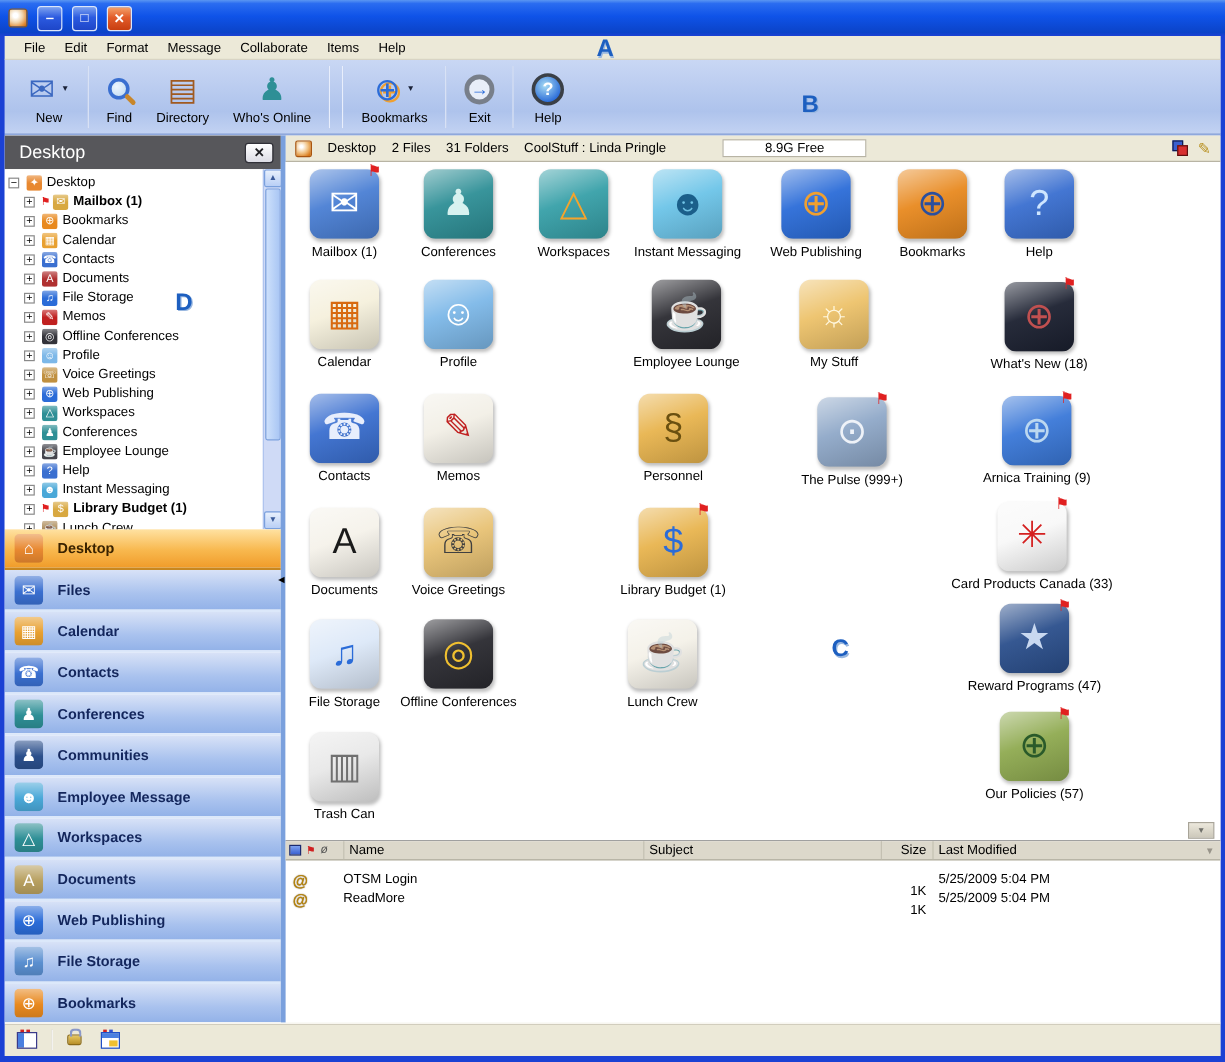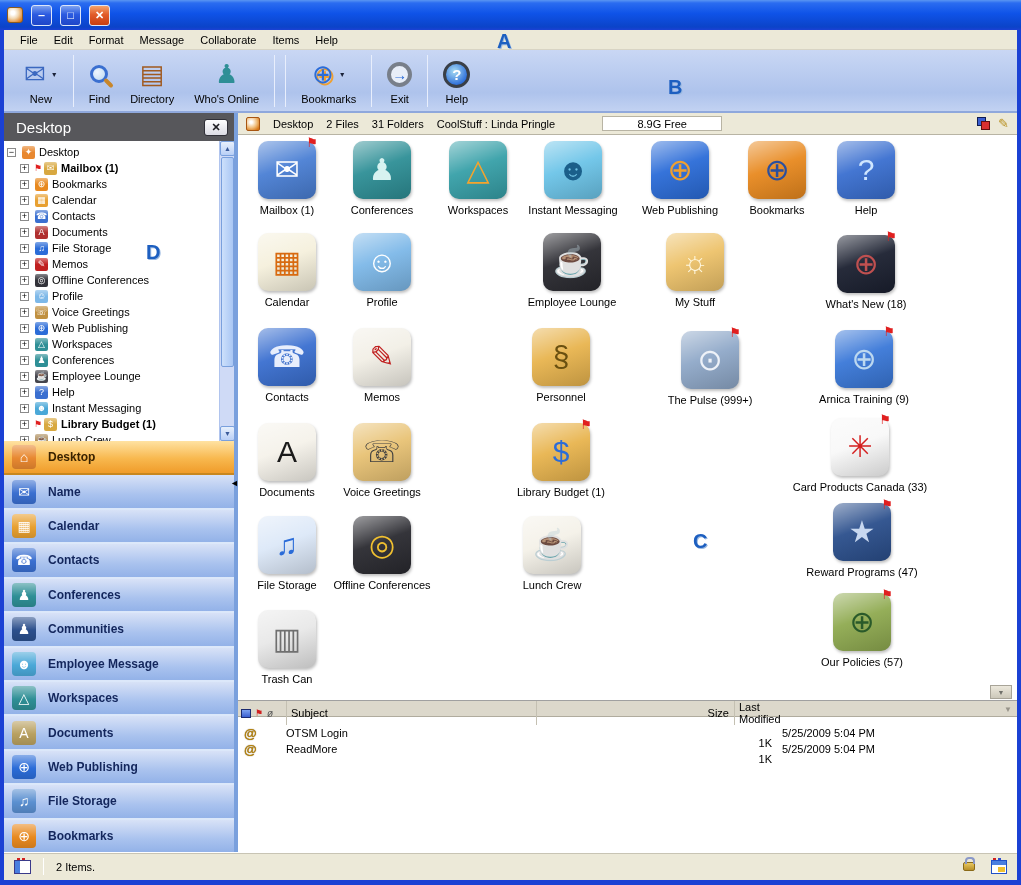--- a/index.html
+++ b/index.html
@@ -311,21 +311,21 @@
           </div>
         </div>
 
         <div class="nav">
           <div class="navbtn selected">
               <span class="nicon" style="background-color: rgb(232, 136, 48);">⌂</span>
               <span class="nlabel">Desktop</span>
             </div>
           <div class="navbtn">
               <span class="nicon" style="background-color: rgb(58, 111, 208);">✉</span>
-              <span class="nlabel">Name</span>
+              <span class="nlabel">Files</span>
             </div>
           <div class="navbtn">
               <span class="nicon" style="background-color: rgb(232, 160, 48);">▦</span>
               <span class="nlabel">Calendar</span>
             </div>
           <div class="navbtn">
               <span class="nicon" style="background-color: rgb(58, 111, 208);">☎</span>
               <span class="nlabel">Contacts</span>
             </div>
           <div class="navbtn">
@@ -577,20 +577,21 @@
           <span class="canvas-scroll">▼</span>
         </div>
 
         <div class="listwrap">
           <div class="lhead">
             <div>
               <span class="miniwin"></span>
               <span class="hflag">⚑</span>
               <span class="hclip">ø</span>
             </div>
+            <div>Name</div>
             <div>Subject</div>
             <div class="cell-size">Size</div>
             <div>Last Modified</div>
             <span class="sort">▼</span>
           </div>
           <div class="lrow">
             <span class="at">@</span>
             <span>OTSM Login</span>
             <span></span>
             <span class="sz">1K</span>
@@ -603,19 +604,18 @@
             <span class="sz">1K</span>
             <span class="lm">5/25/2009  5:04 PM</span>
           </div>
         </div>
       </div>
     </div>
 
     <div class="statusbar">
       <span class="panelico"></span>
       <span class="ssep"></span>
-      <span class="stext">2 Items.</span>
       <span class="lockico"></span>
       <span class="winico"></span>
     </div>
 
   </div>
 </div>
 
 </body></html>

